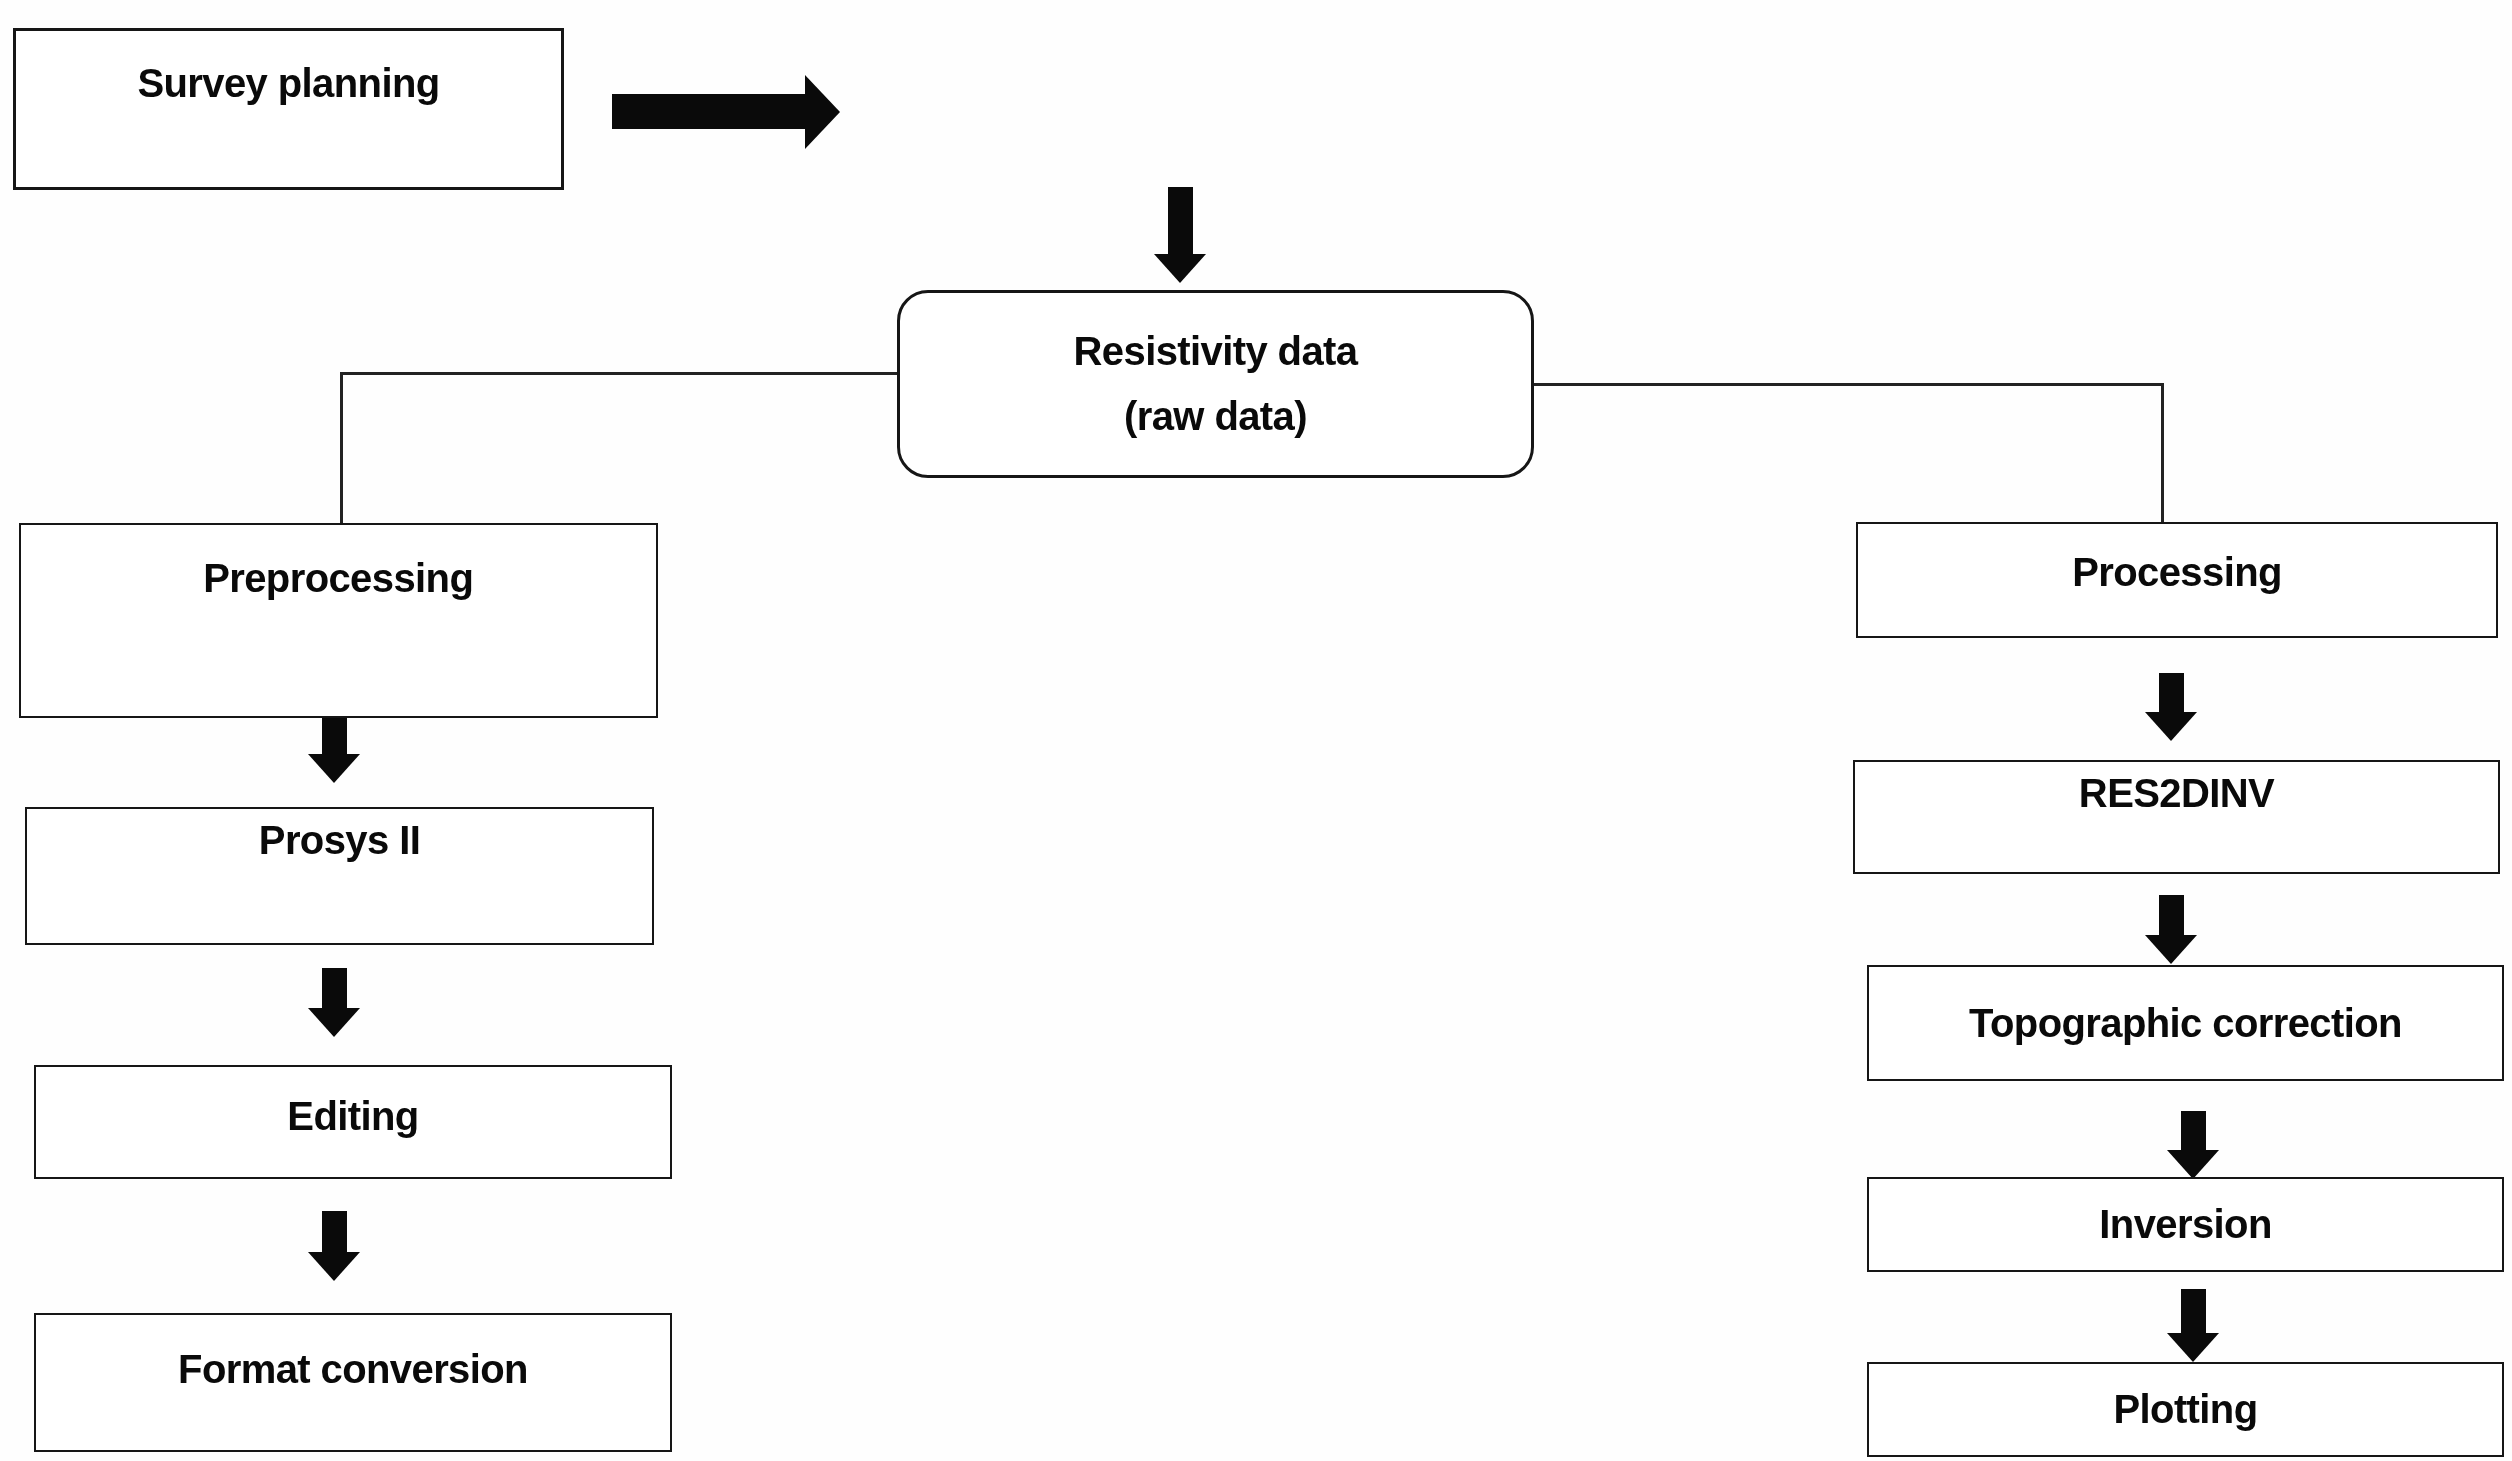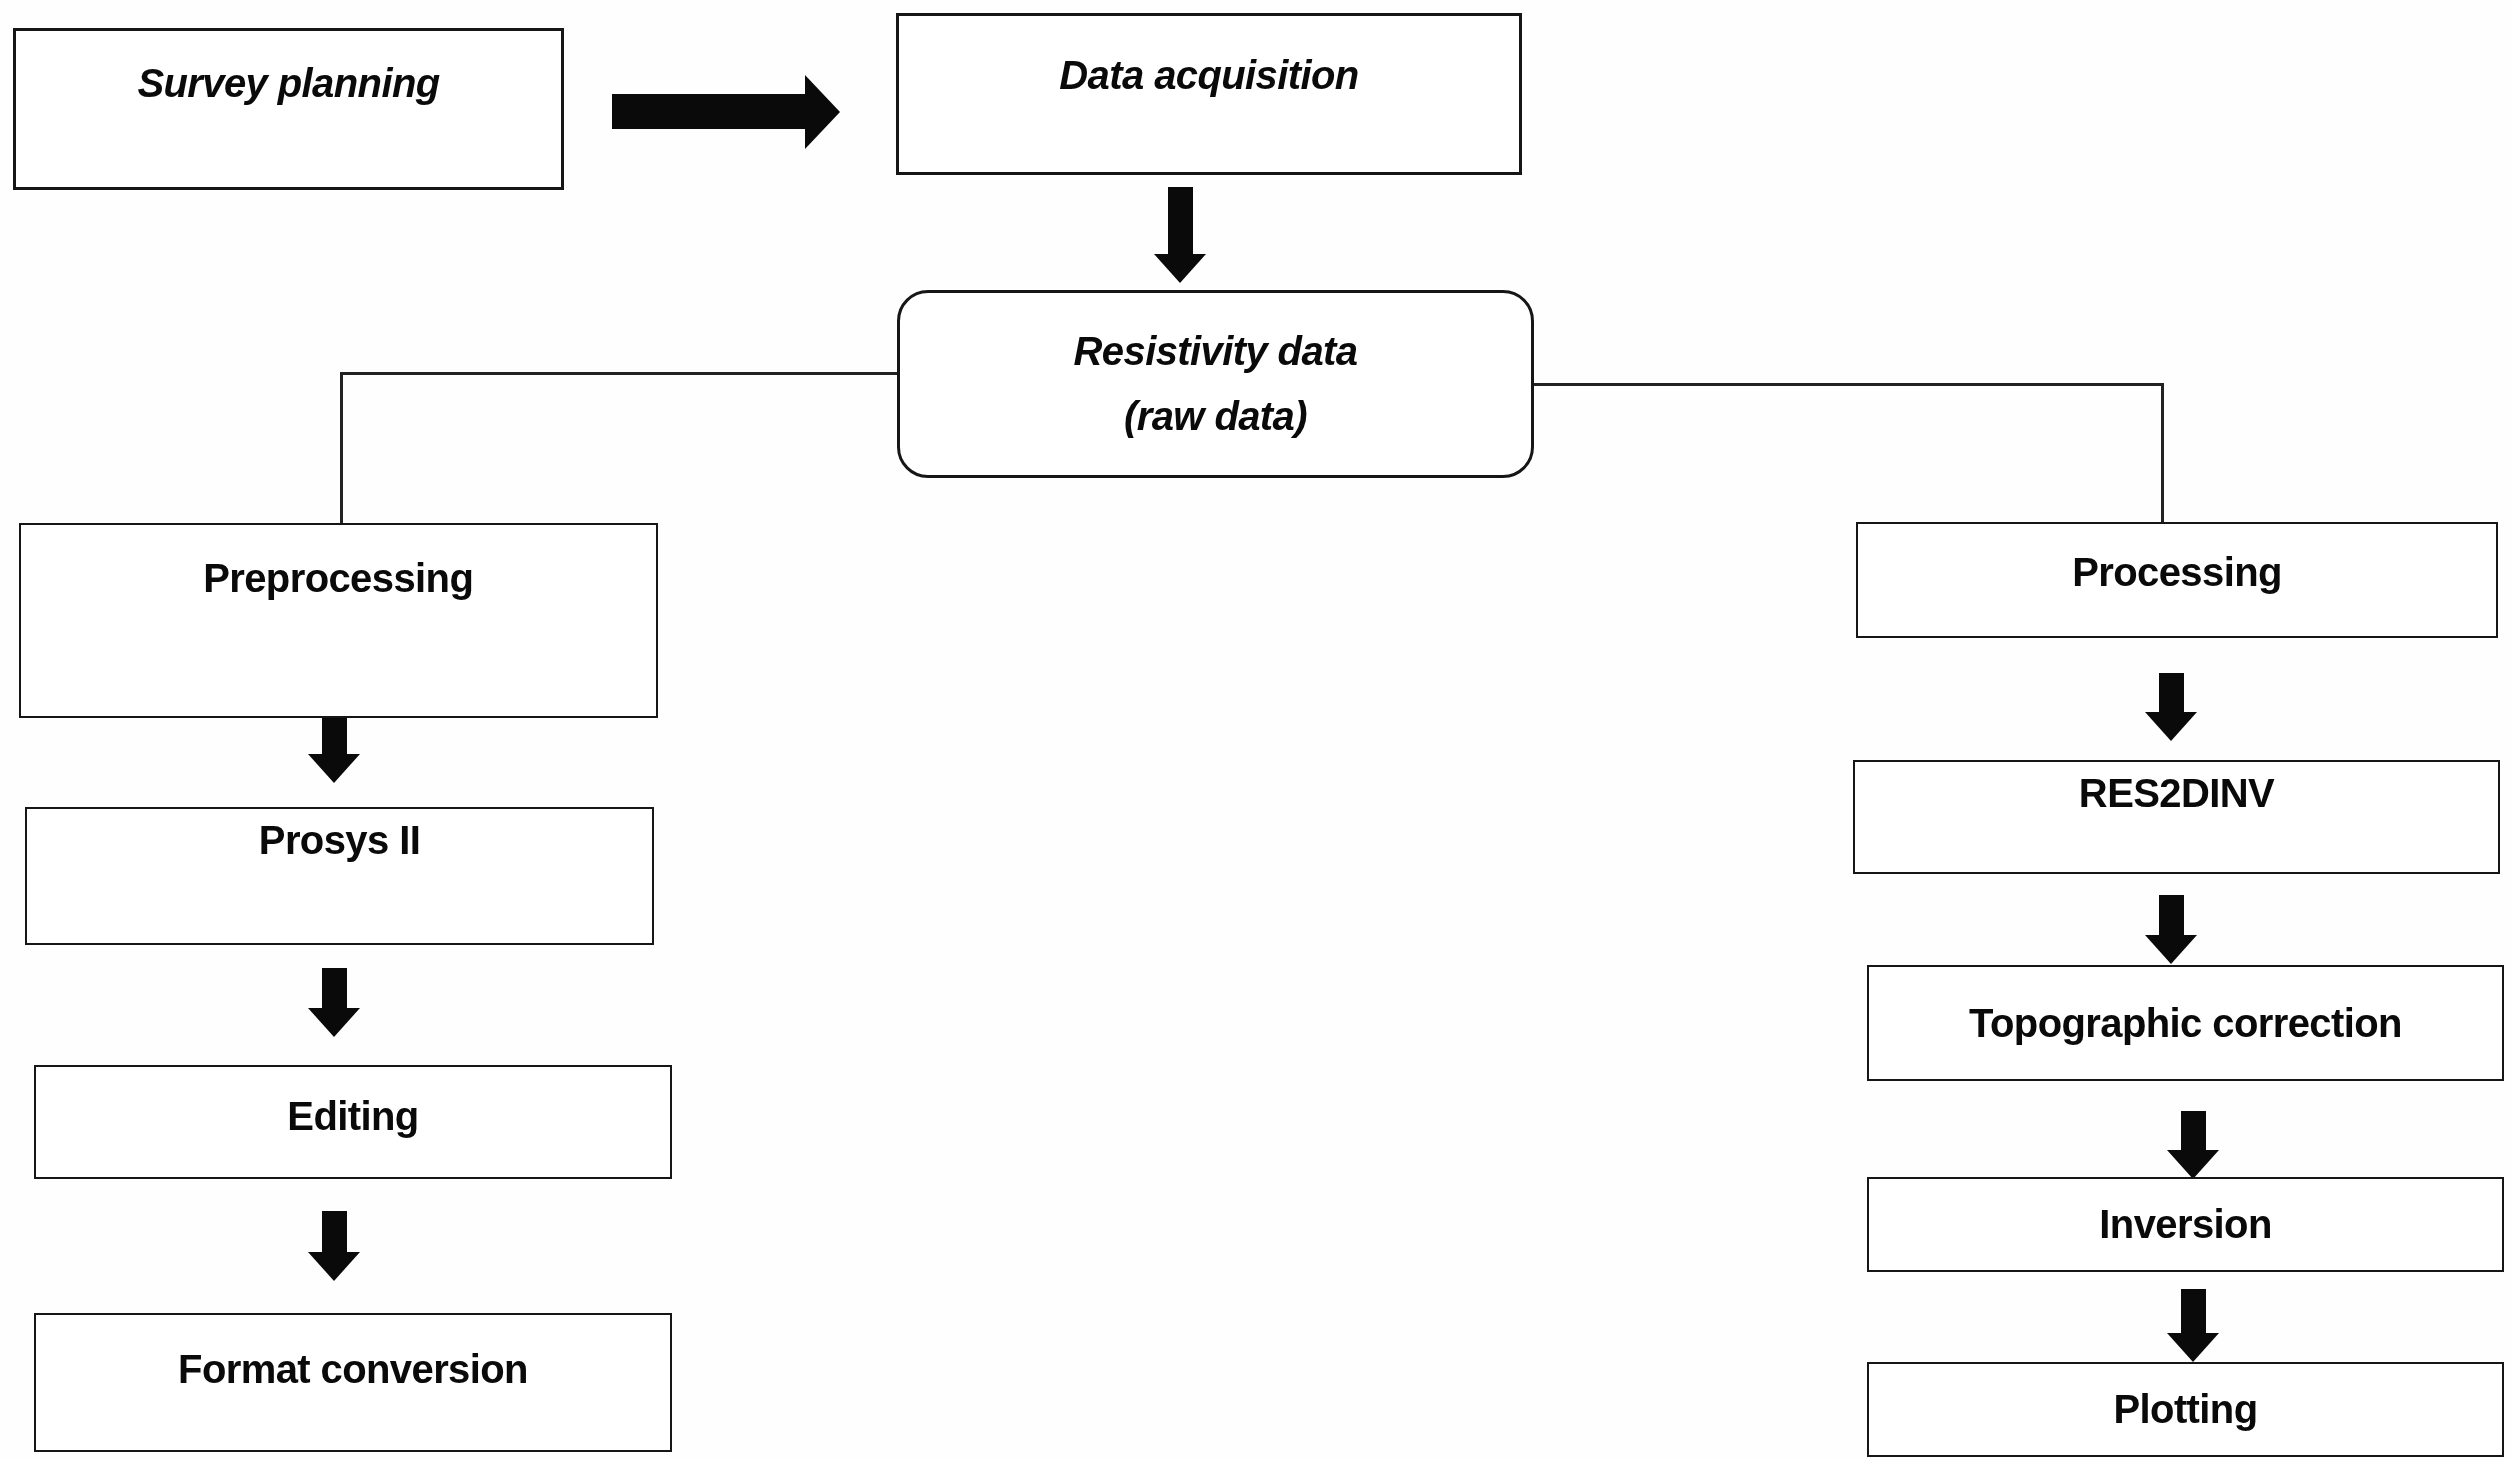--- a/index.html
+++ b/index.html
@@ -25,21 +25,21 @@
     color: #0a0a0a;
     font-weight: bold;
     font-size: 40px;
     letter-spacing: -0.6px;
     display: flex;
     flex-direction: column;
     align-items: center;
     text-align: center;
     line-height: 47px;
   }
-  .node.big { border-width: 3.1px; font-style: italic; }
+  .node.big { border-width: 3.1px; }
   .node.vtop { justify-content: flex-start; }
   .node.vmid { justify-content: center; }
 
   .n-survey        { left:   13px; top:   28px; width:  551px; height: 162px; padding-top: 29px; }
   .n-dataacq       { left: 896px; top:   13px; width: 626px; height: 162px; padding-top: 36px; }
   .n-resistivity   { left: 897px; top:  290px; width: 637px; height: 188px; line-height: 65px; border-radius: 31px; }
   .n-preprocessing { left:   18.7px; top:  523px; width: 639px; height: 195px; padding-top: 30px; }
   .n-prosys        { left:   25px; top: 807px; width: 629px; height: 138px; padding-top: 7.5px; }
   .n-editing       { left:   34px; top: 1065px; width: 638px; height: 114px; padding-top: 26px; }
   .n-format        { left:   34px; top: 1313px; width: 638px; height: 139px; padding-top: 31px; }
@@ -158,23 +158,20 @@
   </div>
   <div class="varrow a-inv-plot">
     <div class="shaft"></div>
     <div class="head"></div>
   </div>
 
   <div class="node big vtop n-survey">
     <span>Survey planning</span>
   </div>
 
-  <div class="node big vtop n-dataacq">
-    <span>Data acquisition</span>
-  </div>
 
   <div class="node big vmid n-resistivity">
     <span>Resistivity data</span>
     <span>(raw data)</span>
   </div>
 
   <div class="node vtop n-preprocessing">
     <span>Preprocessing</span>
   </div>
 

